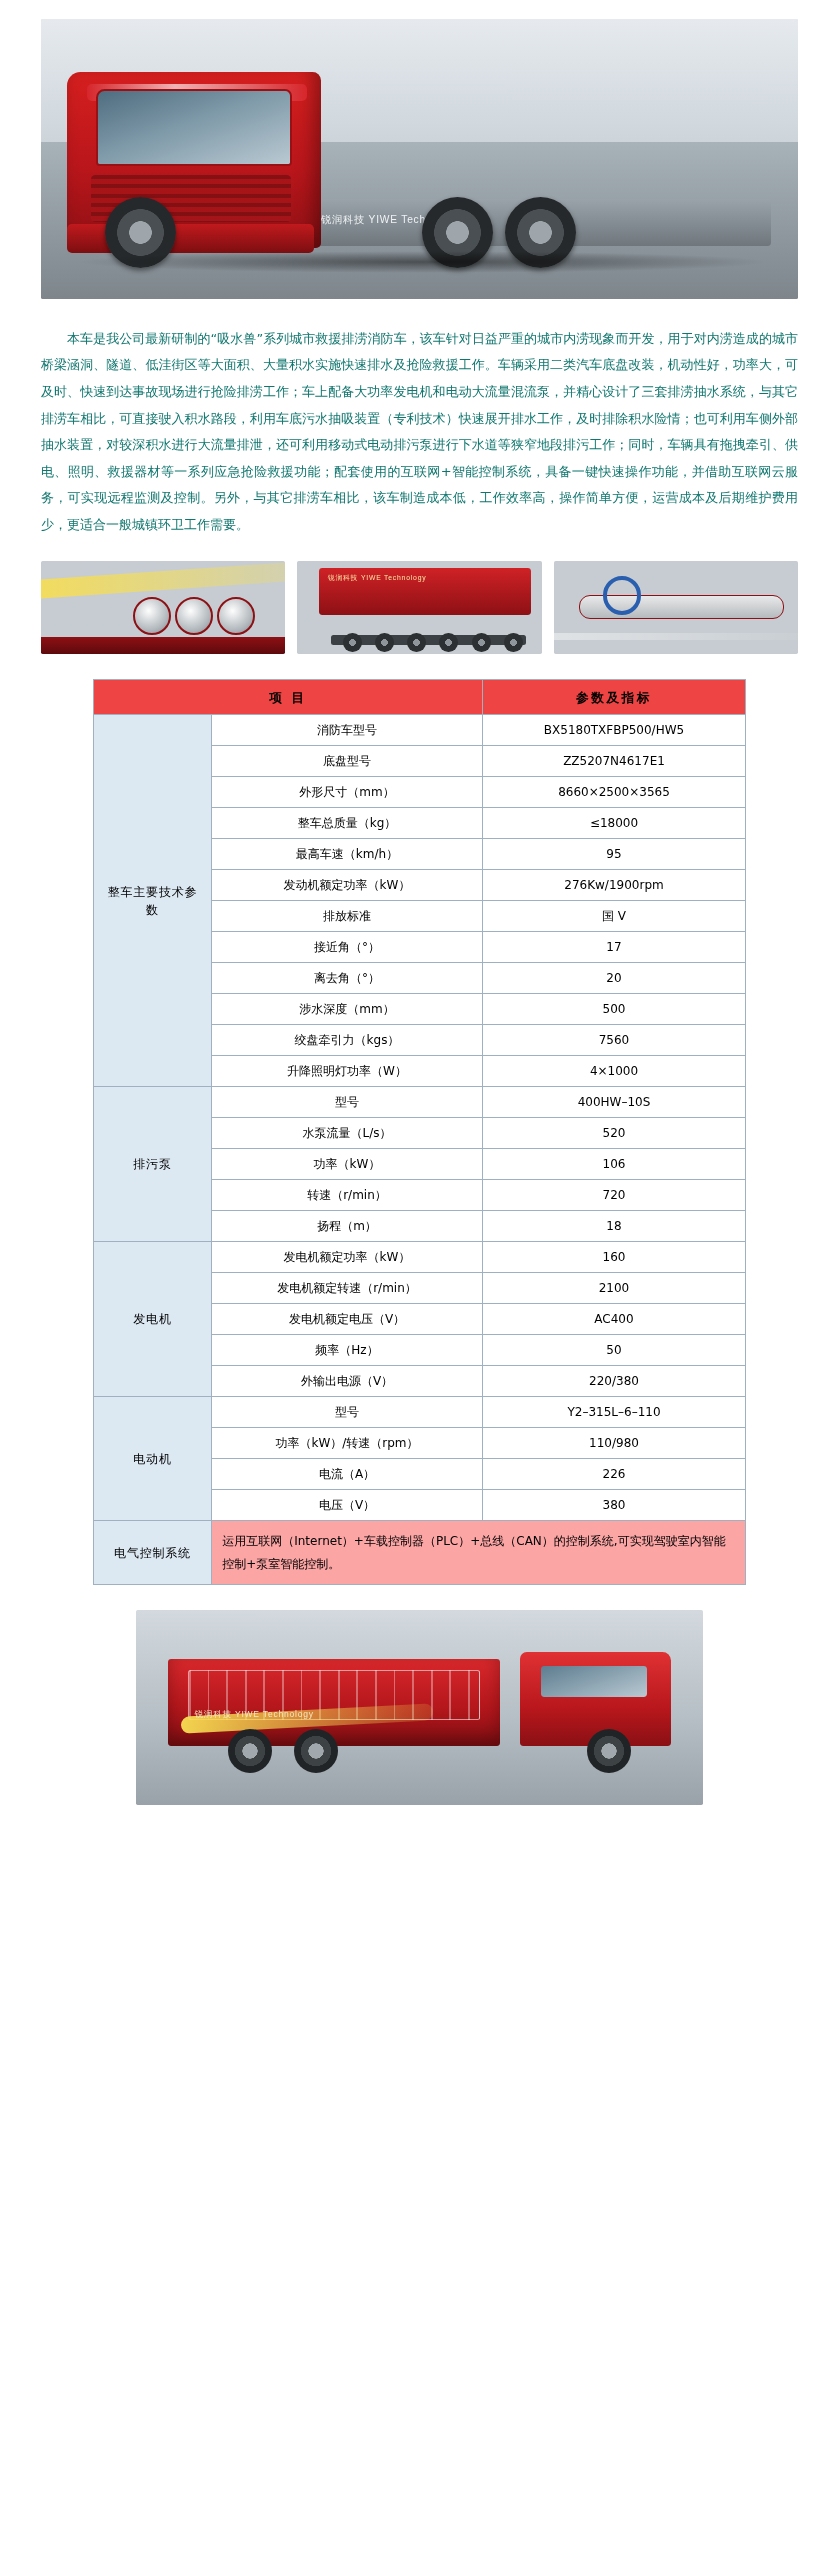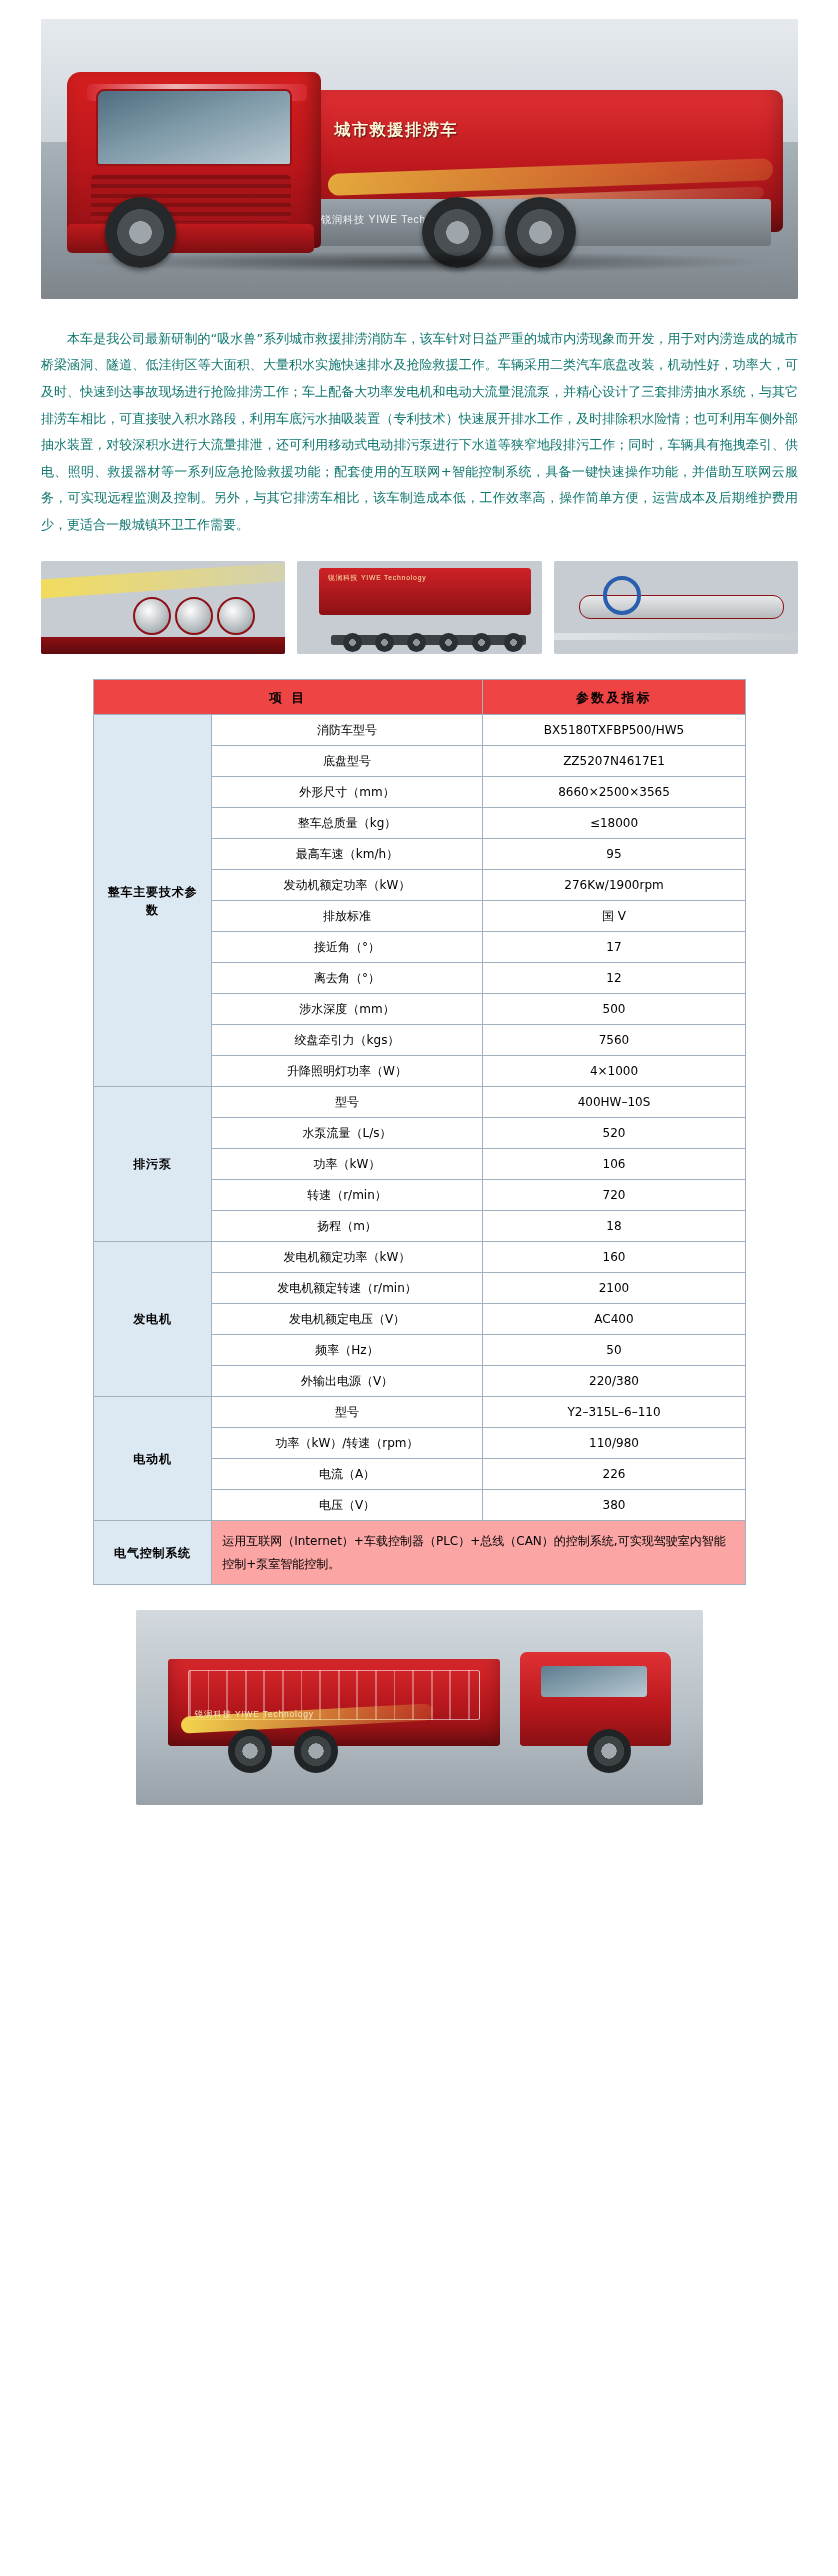--- a/index.html
+++ b/index.html
@@ -233,21 +233,21 @@
   }
   table.spec thead th {
     background: #ef4444;
     font-weight: bold;
     font-size: 12.7px;
     letter-spacing: 2.5px;
     padding: 7.6px 5.1px;
   }
   table.spec td.group {
     background: #dce8f2;
-    font-weight: bold;
+    font-weight: normal;
     width: 93px;
     letter-spacing: 0.8px;
   }
   table.spec td.label {
     background: #ffffff;
     width: 246px;
   }
   table.spec td.value {
     background: #ffffff;
   }
@@ -308,25 +308,20 @@
 </style>
 </head>
 <body>
 
 <div class="page">
 
   <div class="hero">
     <div class="sky"></div>
     <div class="ground"></div>
     <div class="truck">
-      <div class="tank">
-        <div class="band"></div>
-        <div class="band2"></div>
-        <div class="tank-text">城市救援排涝车</div>
-      </div>
       <div class="lockers">
         <div class="brand">锐润科技  YIWE Technology</div>
       </div>
       <div class="cab">
         <div class="lightbar"></div>
         <div class="windshield"></div>
         <div class="grille"></div>
         <div class="bumper"></div>
       </div>
       <div class="wheel w1"></div>
@@ -405,21 +400,21 @@
         <tr>
           <td class="label">排放标准</td>
           <td class="value">国 V</td>
         </tr>
         <tr>
           <td class="label">接近角（°）</td>
           <td class="value">17</td>
         </tr>
         <tr>
           <td class="label">离去角（°）</td>
-          <td class="value">12</td>
+          <td class="value">20</td>
         </tr>
         <tr>
           <td class="label">涉水深度（mm）</td>
           <td class="value">500</td>
         </tr>
         <tr>
           <td class="label">绞盘牵引力（kgs）</td>
           <td class="value">7560</td>
         </tr>
         <tr>

